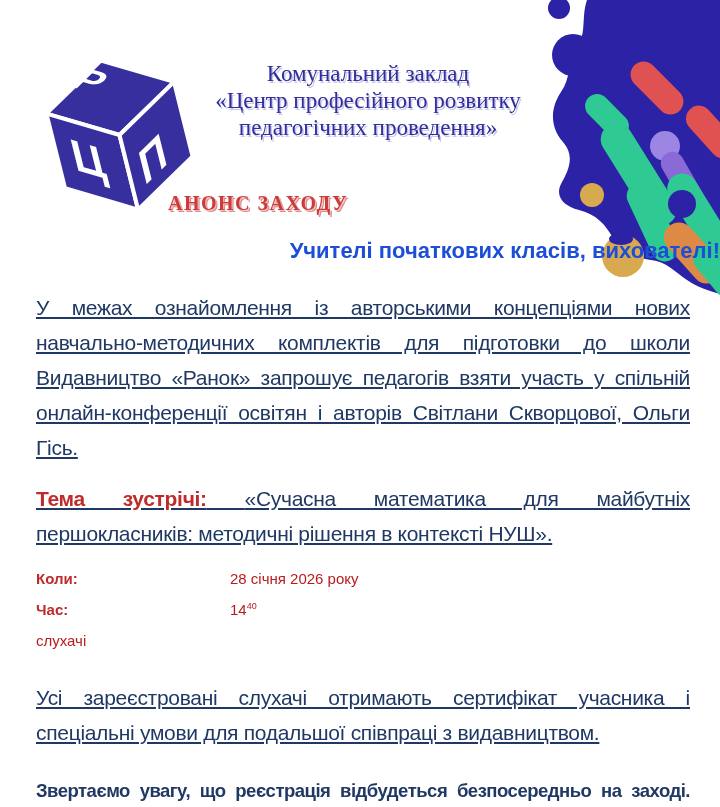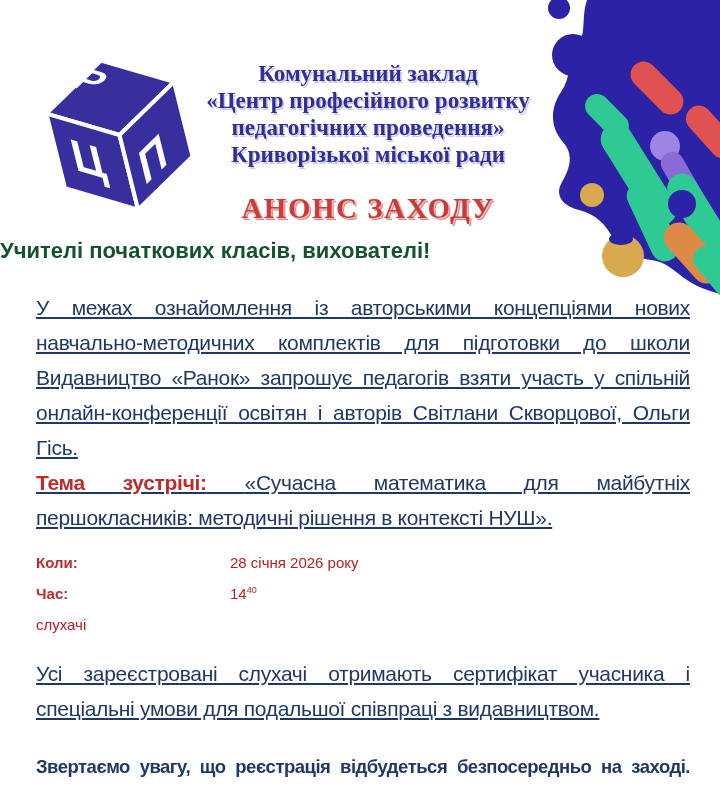--- a/index.html
+++ b/index.html
@@ -10,52 +10,51 @@
     font-family:"Liberation Sans", sans-serif;
     color:#1f3864;
   }
   
   .logo-wrap { position:absolute; left:34px; top:46px; width:172px; height:178px; }
   .decor-wrap { position:absolute; right:0; top:0; width:185px; height:295px; }
   .org-name {
     position:absolute; left:168px; width:400px; top:60px;
     text-align:center;
     font-family:"Liberation Serif", serif;
-    font-weight:bold; font-size:23px; line-height:27px;
+    font-weight:normal; font-size:23px; line-height:27px;
     color:#312d9b;
     text-shadow:1.5px 1.5px 0 #c9c9ea;
   }
   .announce {
     position:absolute; left:168px; width:400px; top:192px;
-    text-align:center;
     font-family:"Liberation Serif", serif;
-    font-weight:bold; font-size:29px; letter-spacing:1.5px;
+    font-weight:bold; font-size:20px; letter-spacing:1.5px;
     color:#cd3a3a;
     text-shadow:1px 1px 0 #efc3c3, 2px 2px 0 #d98a8a;
   }
   .audience {
     position:absolute; left:0; width:720px; top:238px;
-    text-align:left;
+    text-align:right;
     font-weight:bold; font-size:22px;
-    color:#14532d;
+    color:#1d4ed8;
   }
   
   .main { position:absolute; left:36px; top:290px; width:654px; }
   .para {
     font-size:21px; line-height:35px; letter-spacing:-0.3px;
     text-align:justify; color:#1f3864;text-decoration:underline;
   }
-  .topic { }
+  .topic { margin-top:16px; }
   .red-label { color:#bf2b2b; font-weight:bold; }
   .details { margin-top:12px; font-size:15px; line-height:31px; }
   .drow { display:flex; }
   .dlabel { flex:0 0 194px; color:#bf2b2b; font-weight:bold; }
   .dvalue { color:#b91c1c; }
   .dvalue sup { font-size:60%; vertical-align:super; line-height:0; }
-  .certificate { margin-top:16px; }
+  .certificate { margin-top:24px; }
   .note {
     margin-top:28px;
     font-size:18.5px; line-height:26px; letter-spacing:-0.5px;
     font-weight:bold; color:#1f3864;
     text-align:justify; text-align-last:justify;
   }
 </style>
 </head>
 <body>
 
@@ -105,21 +104,20 @@
       <circle cx="88" cy="256" r="21" fill="#d8a94e"></circle>
       <ellipse cx="86" cy="239" rx="12" ry="6" fill="#2b22a6"></ellipse>
       <rect x="169" y="242" width="26" height="60" rx="13" fill="#2fc993" transform="rotate(-40 182 272)"></rect>
     </svg>
   </div>
 
   <div class="org-name">
     <div>Комунальний заклад</div>
     <div>«Центр професійного розвитку</div>
     <div>педагогічних проведення»</div>
-    <div>Криворізької міської ради</div>
   </div>
 
   <div class="announce">АНОНС ЗАХОДУ</div>
 
   <div class="audience">Учителі початкових класів, вихователі!</div>
 
   <div class="main">
 
     <p class="para">У межах ознайомлення із авторськими концепціями нових навчально-методичних комплектів для підготовки до школи Видавництво «Ранок» запрошує педагогів взяти участь у спільній онлайн-конференції освітян і авторів Світлани Скворцової, Ольги Гісь.</p>
 

